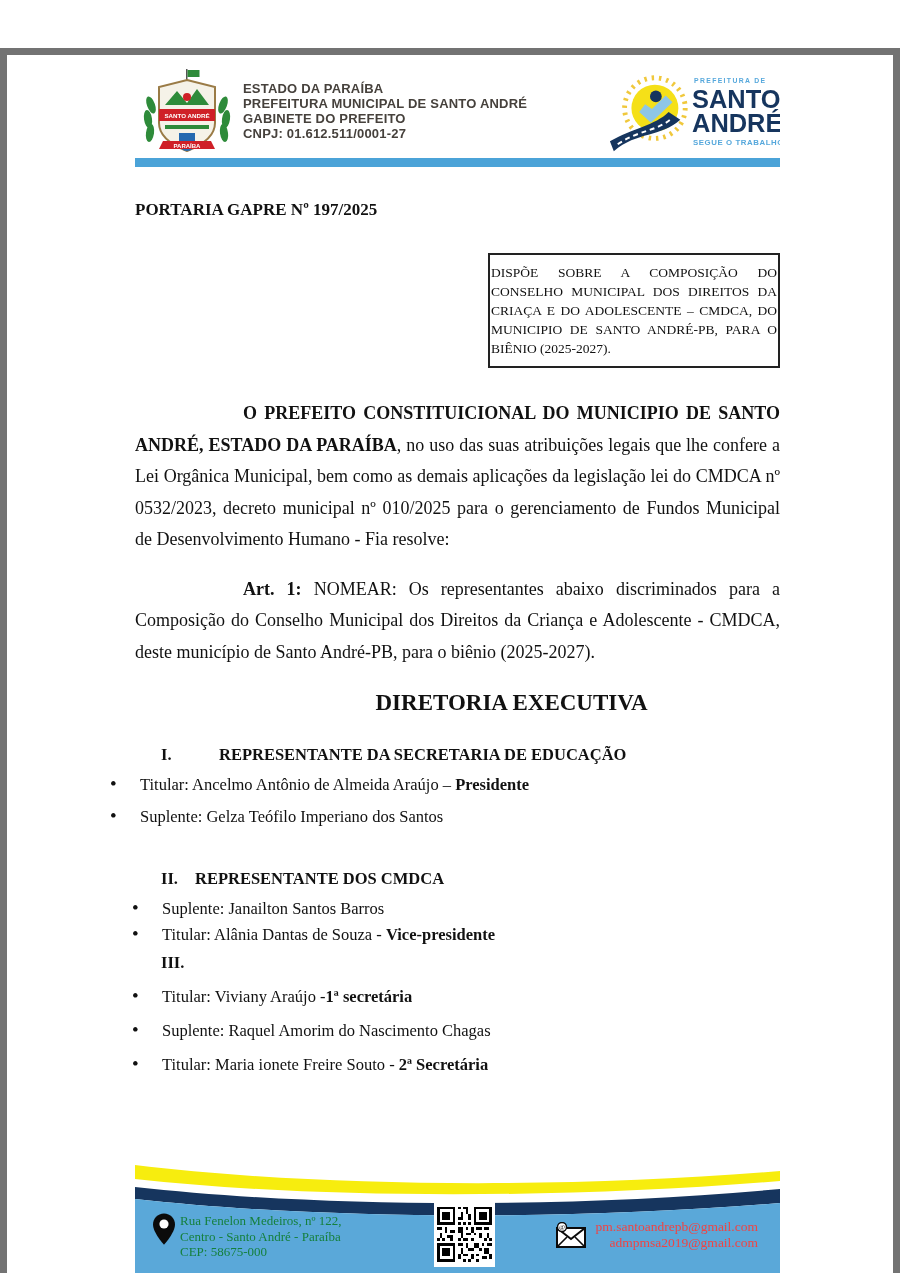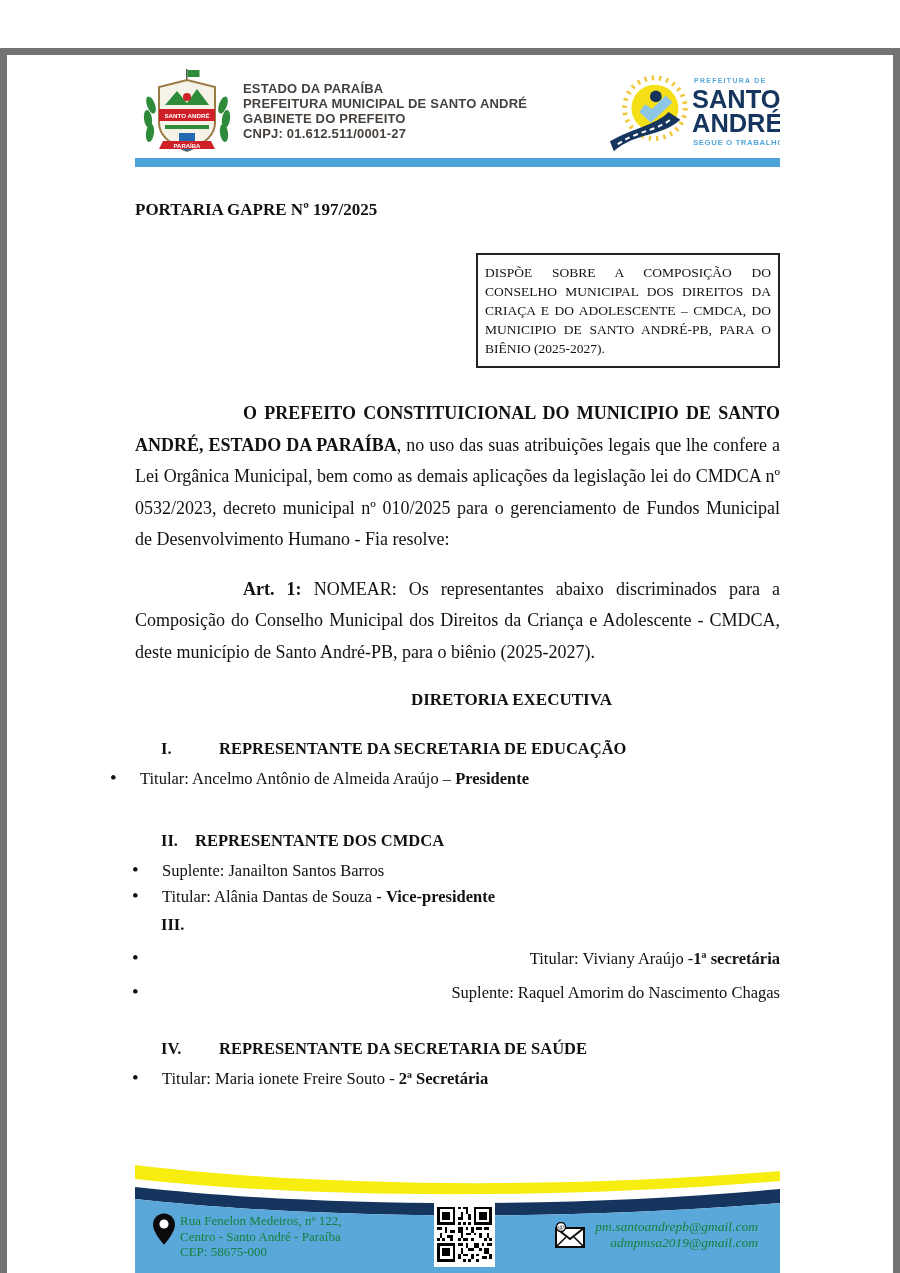--- a/index.html
+++ b/index.html
@@ -19,27 +19,27 @@
     text-transform:uppercase; }
   .header-spacer { flex:1; }
   .citylogo { width:172px; height:88px; flex:0 0 auto; margin-top:2px; }
   .header-bar { position:absolute; top:103px; left:128px; width:645px; height:9px;
                 background:#4ba3d8; }
 
   
   .doc { position:absolute; top:145px; left:128px; width:645px; }
   .doc-title { font-size:17px; font-weight:bold; }
   .summary-box { margin-top:33px; margin-left:auto; width:286px;
-    border:2px solid #222; padding:8px 7px;
+    border:2px solid #222; padding:8px 1px;
     font-size:13.5px; line-height:19px; text-align:justify; }
   .para { margin-top:30px; font-size:18px; line-height:31.5px;
           text-align:justify; text-indent:108px; }
   .para.art { margin-top:12px; }
   .center-head { margin-top:22px; padding-left:108px; text-align:center;
-                 font-size:17px; font-weight:bold; }
+                 font-size:23px; font-weight:bold; }
 
   .sec-head { display:flex; font-weight:bold; font-size:16.5px; line-height:22px; }
   .sec-head .num { flex:0 0 auto; }
   .sec-head.w58 .num { width:58px; margin-left:26px; }
   .sec-head.w34 .num { width:34px; margin-left:26px; }
   .sec-head .ht { flex:1; }
   .sec-head.just .ht { text-align:justify; line-height:32px; }
 
   ul.members { list-style:none; margin:8px 0 0 0; padding:0; font-size:16.5px; }
   ul.members li { position:relative; padding-left:30px; line-height:22px; }
@@ -58,21 +58,21 @@
   .footer { position:absolute; left:128px; top:1108px; width:645px; height:112px; }
   .footer svg.waves { position:absolute; inset:0; width:100%; height:100%; }
   .f-address { position:absolute; left:18px; top:50px; display:flex; }
   .f-address .pin { width:22px; height:32px; margin-right:5px; }
   .f-address .lines { font-size:13px; line-height:15.5px; color:#15803d; }
   .f-qr { position:absolute; left:299px; top:38px; width:61px; height:66px;
           background:#ffffff; padding:3px; box-sizing:border-box; }
   .f-qr svg { width:100%; height:100%; display:block; }
   .f-mail { position:absolute; right:22px; top:56px; display:flex; align-items:center; }
   .f-mail .env { width:34px; height:26px; margin-right:8px; }
-  .f-mail .lines { font-size:13.5px; line-height:16px; color:#15803d; text-align:right;font-style:italic; }
+  .f-mail .lines { font-size:13.5px; line-height:16px; color:#ef4444; text-align:right; }
 </style>
 </head>
 <body>
 
 <div class="page">
 
   <div class="header">
 
     <svg class="crest" viewBox="0 0 104 90">
 
@@ -137,43 +137,40 @@
     <p class="para art"><strong>Art. 1:</strong><span> NOMEAR: Os representantes abaixo discriminados para a Composição do Conselho Municipal dos Direitos da Criança e Adolescente - CMDCA, deste município de Santo André-PB, para o biênio (2025-2027).</span></p>
 
     <div class="center-head">DIRETORIA EXECUTIVA</div>
 
     <div class="sec-head w58 mt28">
       <span class="num">I.</span>
       <span class="ht">REPRESENTANTE DA SECRETARIA DE EDUCAÇÃO</span>
     </div>
     <ul class="members out gap10">
       <li><span>Titular: Ancelmo Antônio de Almeida Araújo – </span><strong>Presidente</strong></li>
+      <li><span>Suplente: Gelza Teófilo Imperiano dos Santos</span><strong></strong></li>
     </ul>
 
     <div class="sec-head w34 mt40">
       <span class="num">II.</span>
       <span class="ht">REPRESENTANTE DOS CMDCA</span>
     </div>
     <ul class="members in gap4">
       <li><span>Suplente: Janailton Santos Barros</span><strong></strong></li>
       <li><span>Titular: Alânia Dantas de Souza - </span><strong>Vice-presidente</strong></li>
     </ul>
 
     <div class="sec-head w58 just mt6">
       <span class="num">III.</span>
     </div>
-    <ul class="members in gap12" style="margin-top:12px;text-align:right;">
+    <ul class="members in gap12" style="margin-top:12px;">
       <li><span>Titular: Viviany Araújo -</span><strong>1ª secretária</strong></li>
       <li><span>Suplente: Raquel Amorim do Nascimento Chagas</span><strong></strong></li>
     </ul>
 
-    <div class="sec-head w58 mt34">
-      <span class="num">IV.</span>
-      <span class="ht">REPRESENTANTE DA SECRETARIA DE SAÚDE</span>
-    </div>
     <ul class="members in mt6">
       <li><span>Titular: Maria ionete Freire Souto - </span><strong>2ª Secretária</strong></li>
     </ul>
   </div>
 
   <div class="footer">
     <svg class="waves" viewBox="0 0 645 112" preserveAspectRatio="none">
       <path d="M0,2 C180,24 430,26 645,8 L645,18 C430,36 180,36 0,16 Z" fill="#f7ed0e"></path>
       <path d="M0,24 C180,44 430,46 645,26 L645,40 C430,58 180,56 0,36 Z" fill="#16355e"></path>
       <path d="M0,36 C180,56 430,58 645,40 L645,112 L0,112 Z" fill="#5aa8d9"></path>

